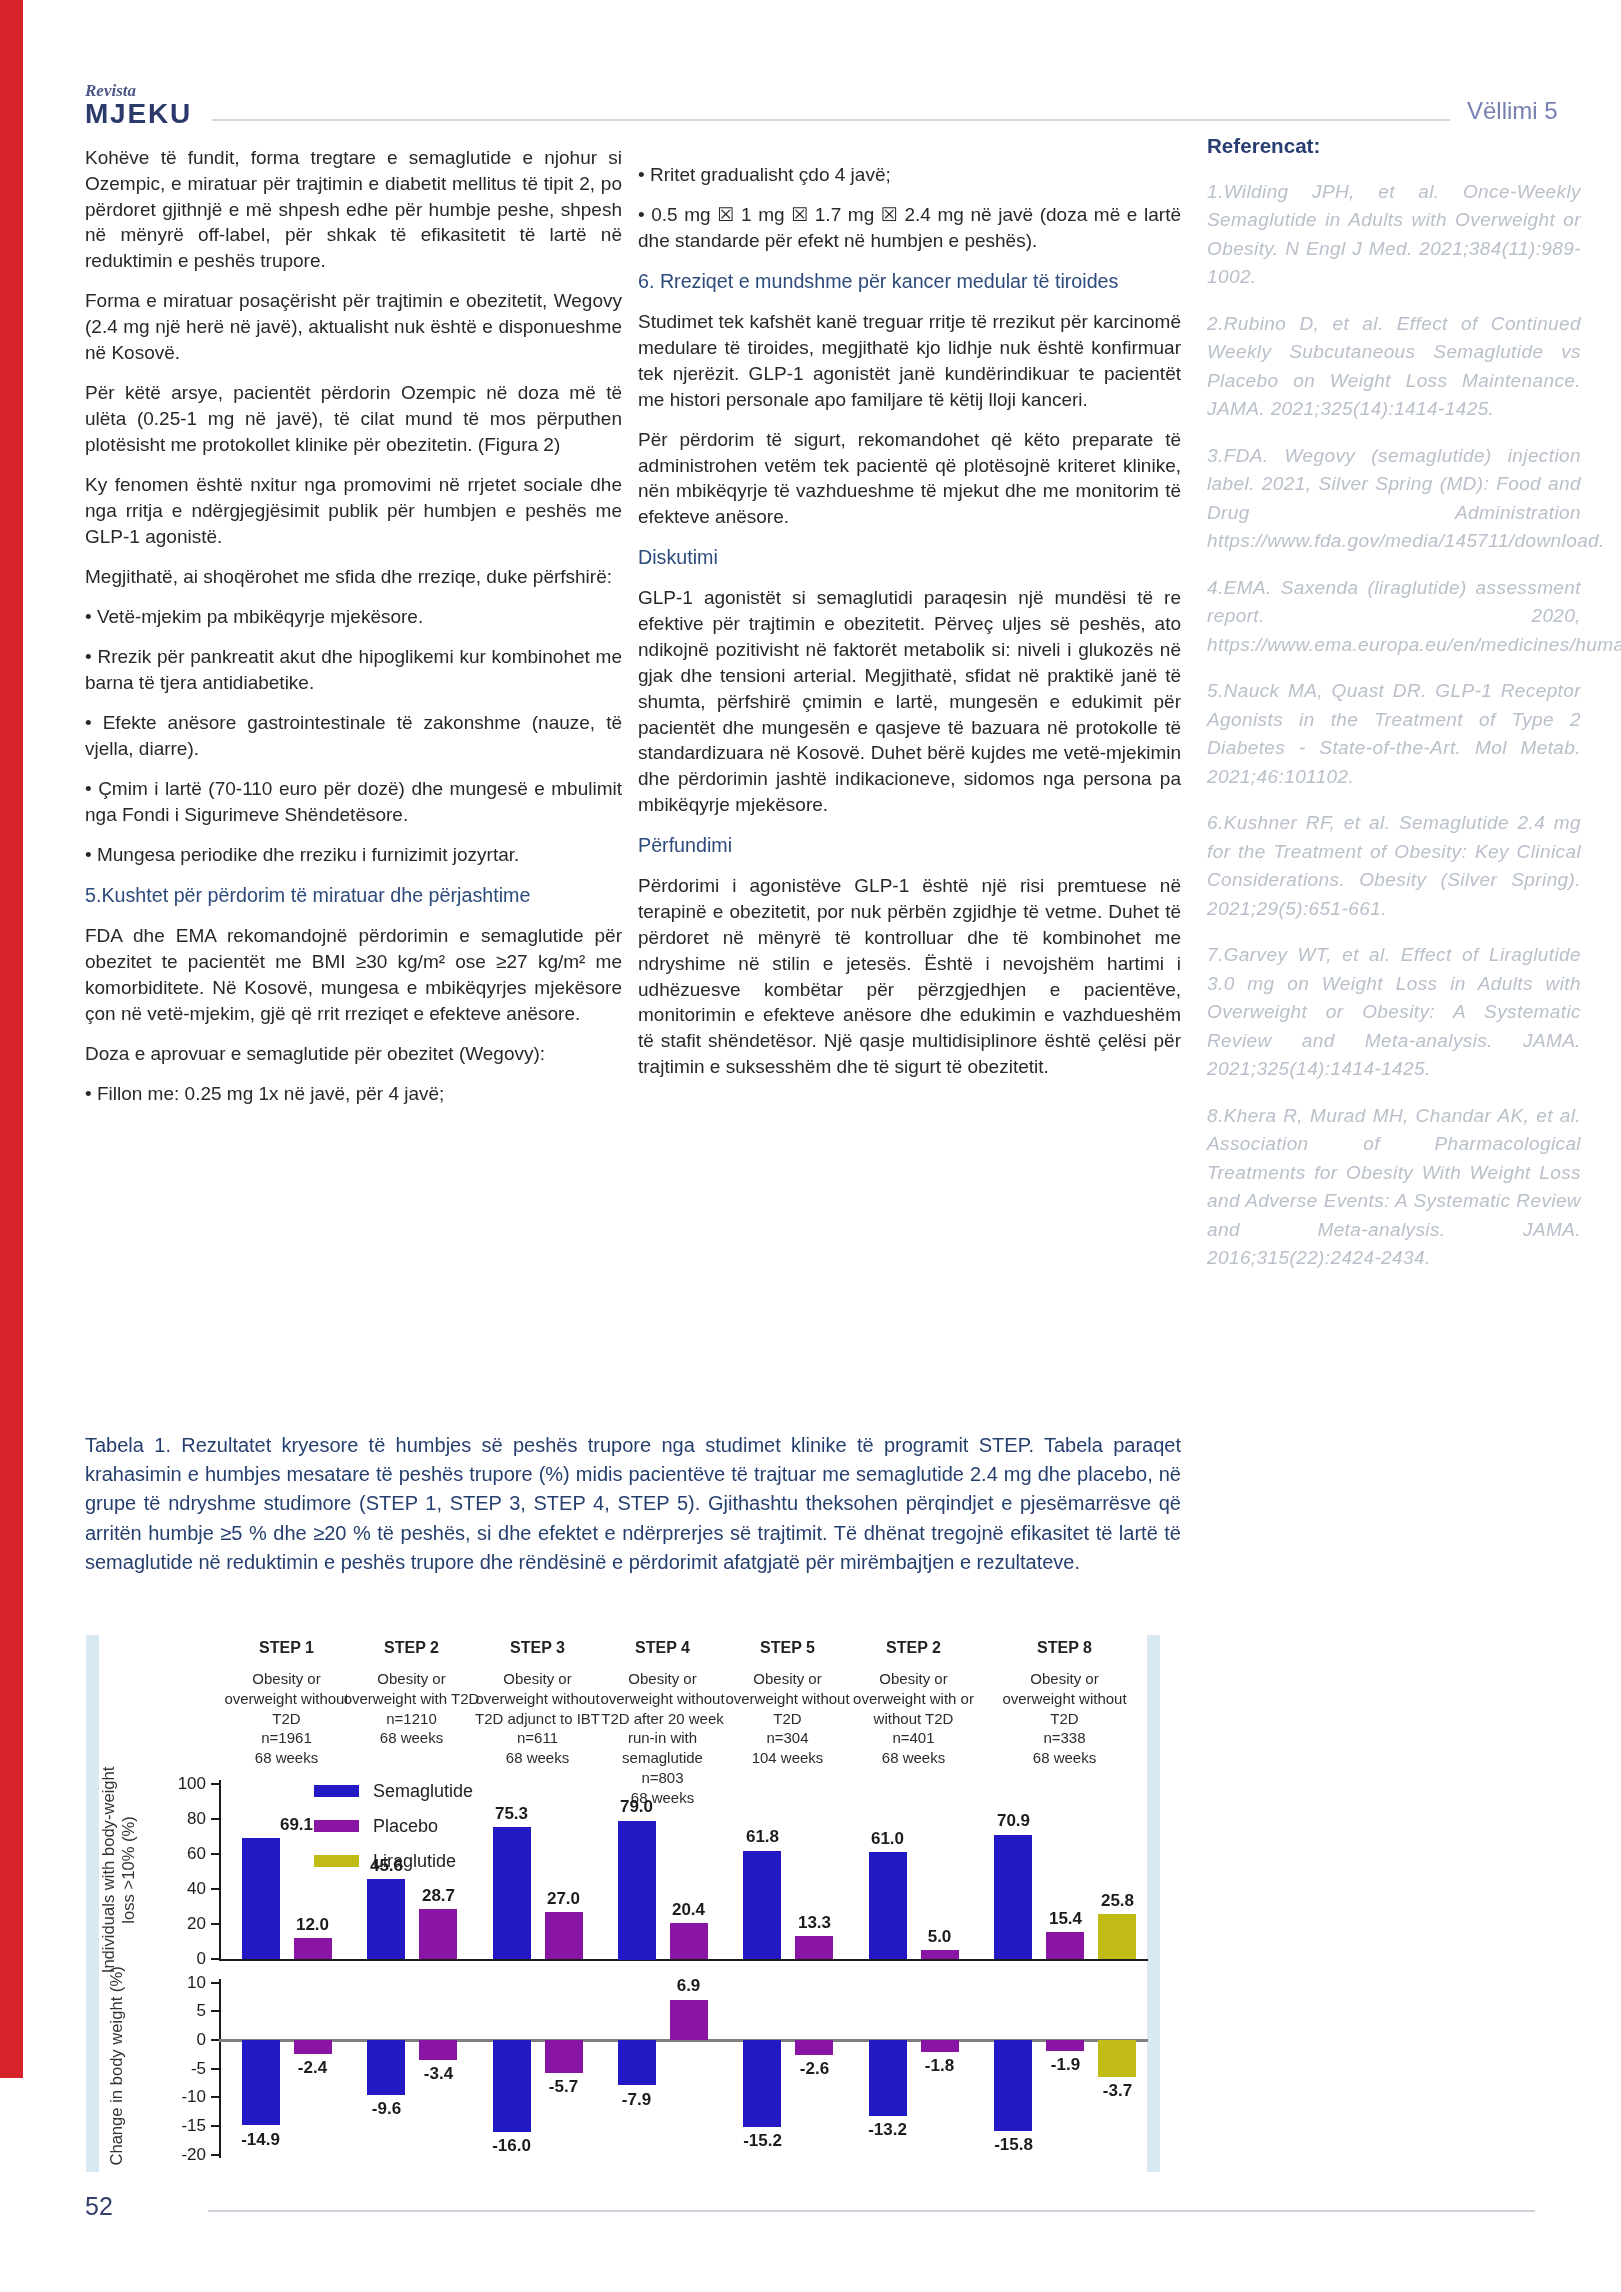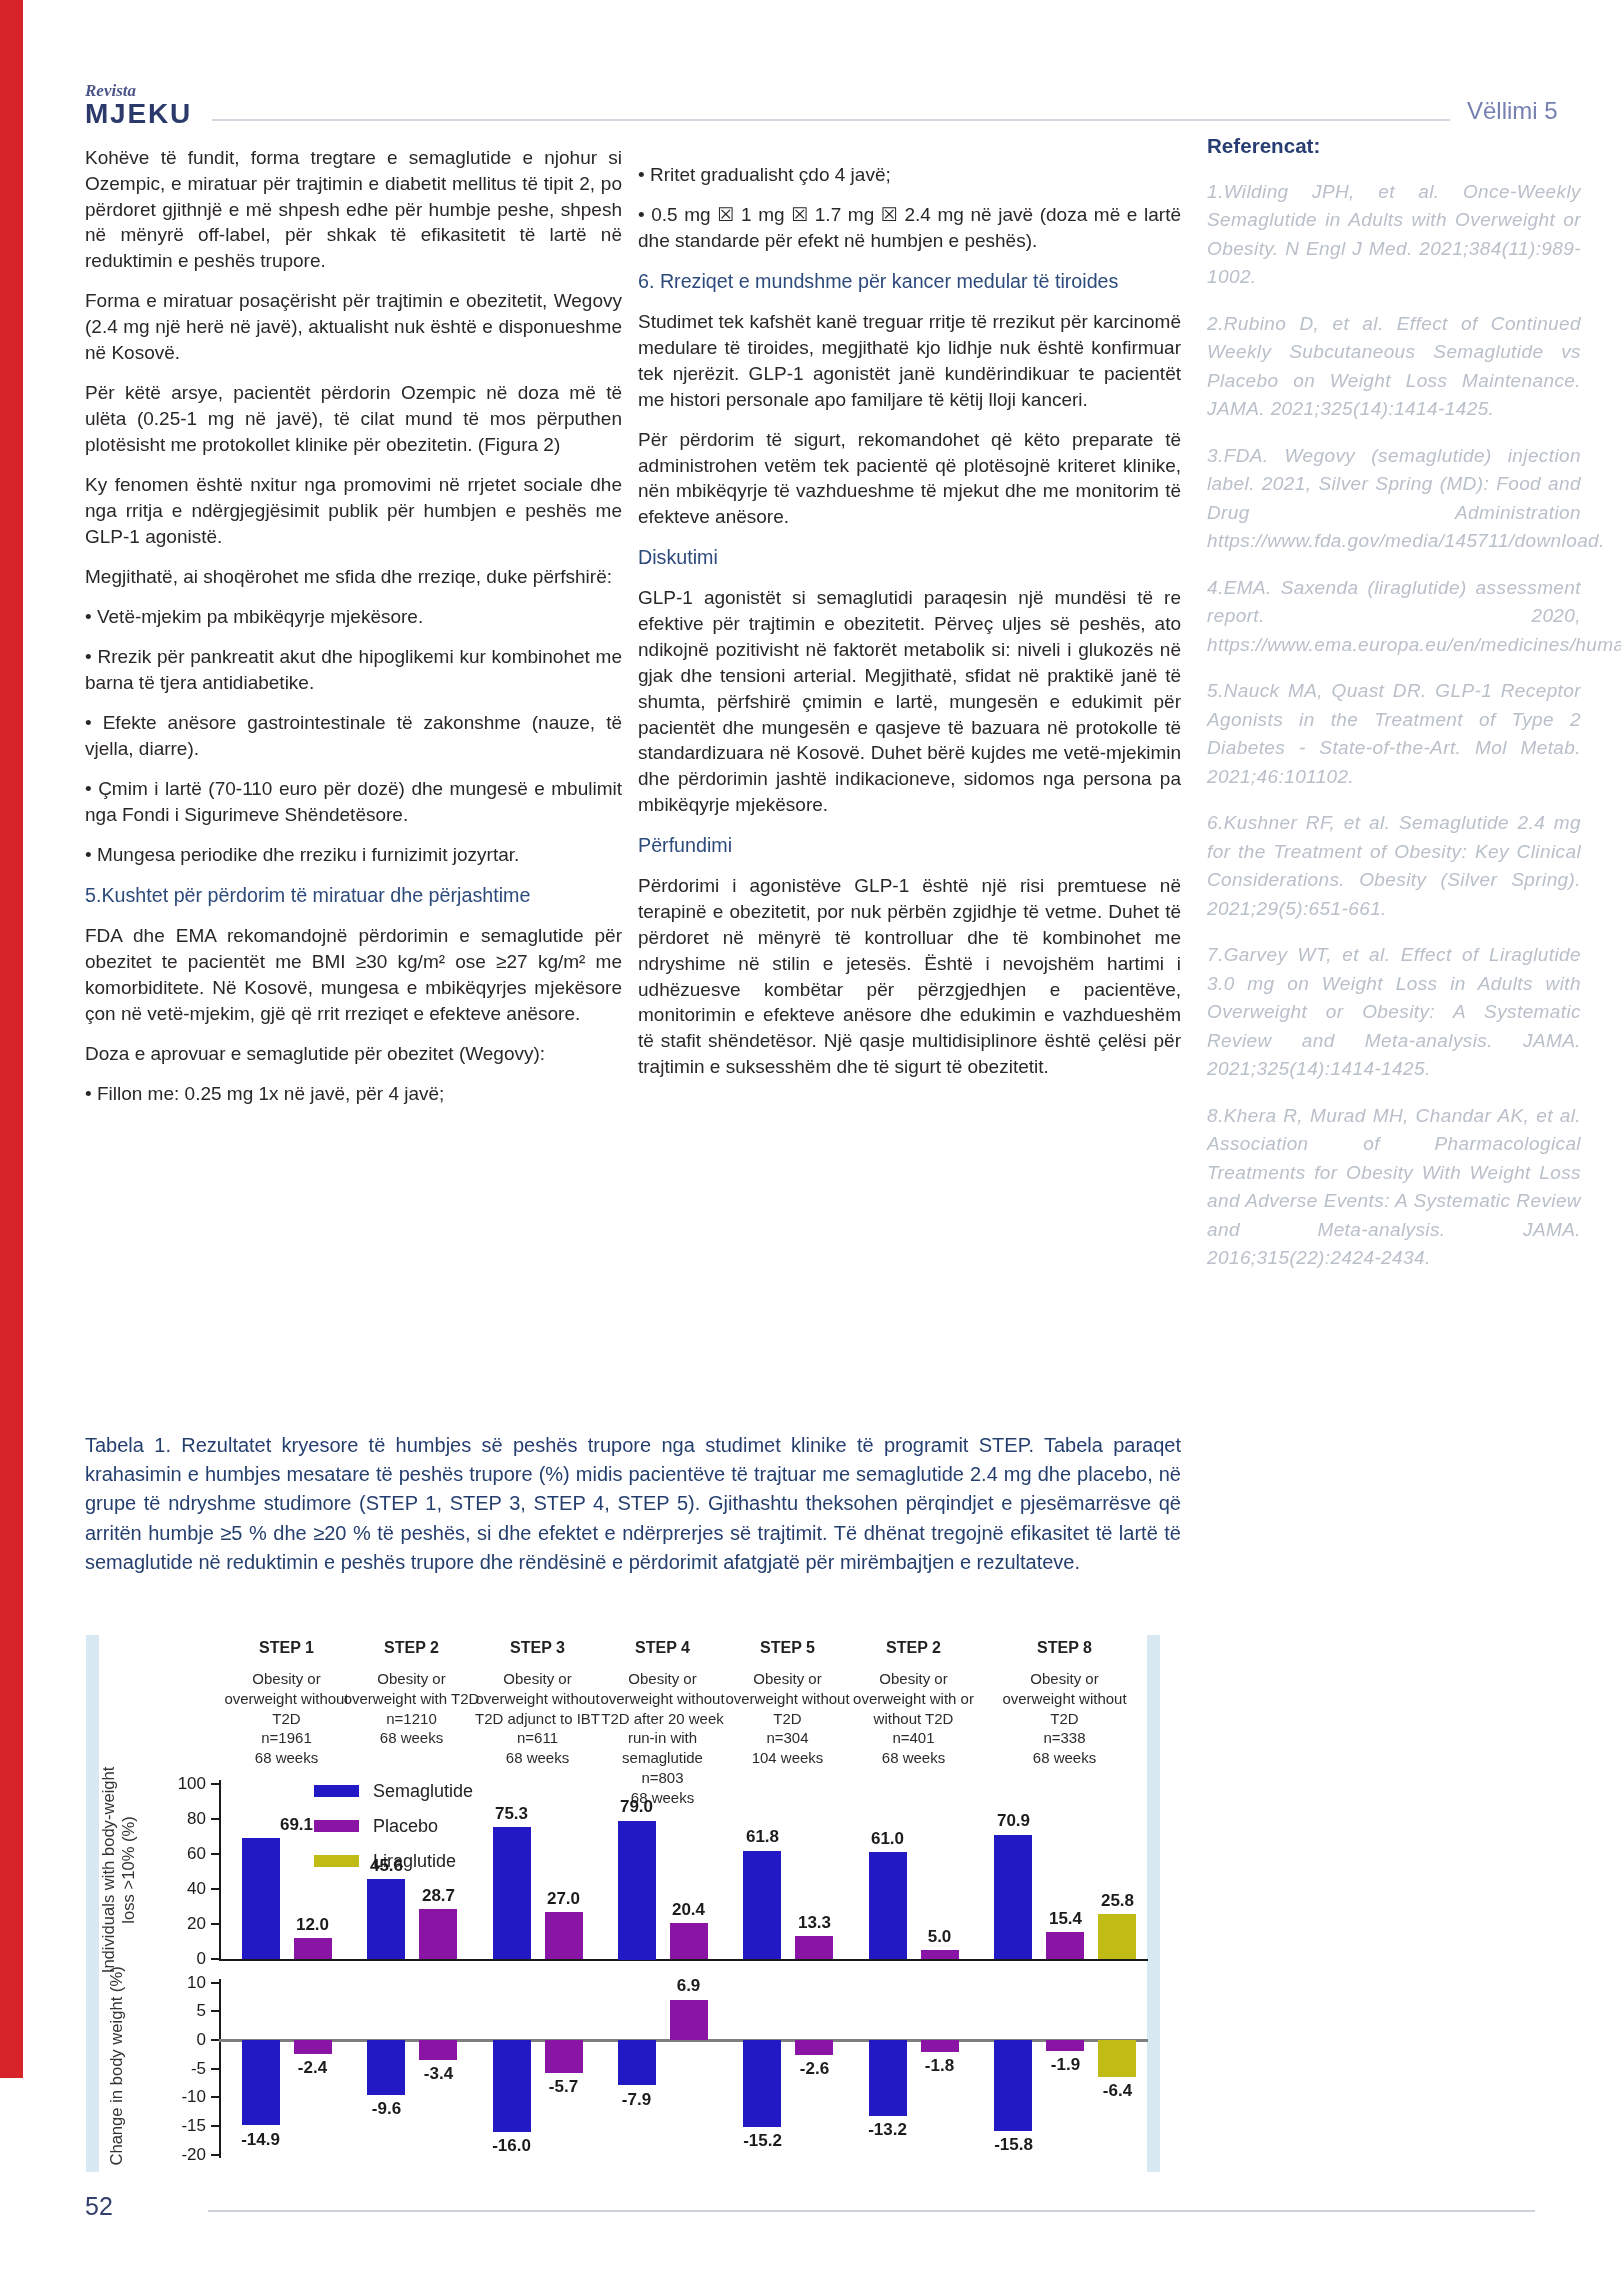--- a/index.html
+++ b/index.html
@@ -240,18 +240,18 @@
     <div class="val" style="left: 887px; top: 176px;">70.9</div>
     <div class="bar" style="left: 960px; top: 297px; height: 27px; background: rgb(138, 20, 163);"></div>
     <div class="val" style="left: 939px; top: 274px;">15.4</div>
     <div class="bar" style="left: 1012px; top: 279px; height: 45px; background: rgb(193, 187, 22);"></div>
     <div class="val" style="left: 991px; top: 256px;">25.8</div>
     <div class="bar" style="left: 908px; top: 405px; height: 91px; background: rgb(35, 25, 196);"></div>
     <div class="val" style="left: 887px; top: 500px;">-15.8</div>
     <div class="bar" style="left: 960px; top: 405px; height: 11px; background: rgb(138, 20, 163);"></div>
     <div class="val" style="left: 939px; top: 420px;">-1.9</div>
     <div class="bar" style="left: 1012px; top: 405px; height: 37px; background: rgb(193, 187, 22);"></div>
-    <div class="val" style="left: 991px; top: 446px;">-6.4</div>
+    <div class="val" style="left: 991px; top: 446px;">-3.7</div>
   </div>
 
 <div class="pagenum">52</div>
 <div class="foot-rule"></div>
 
 
 </body></html>

